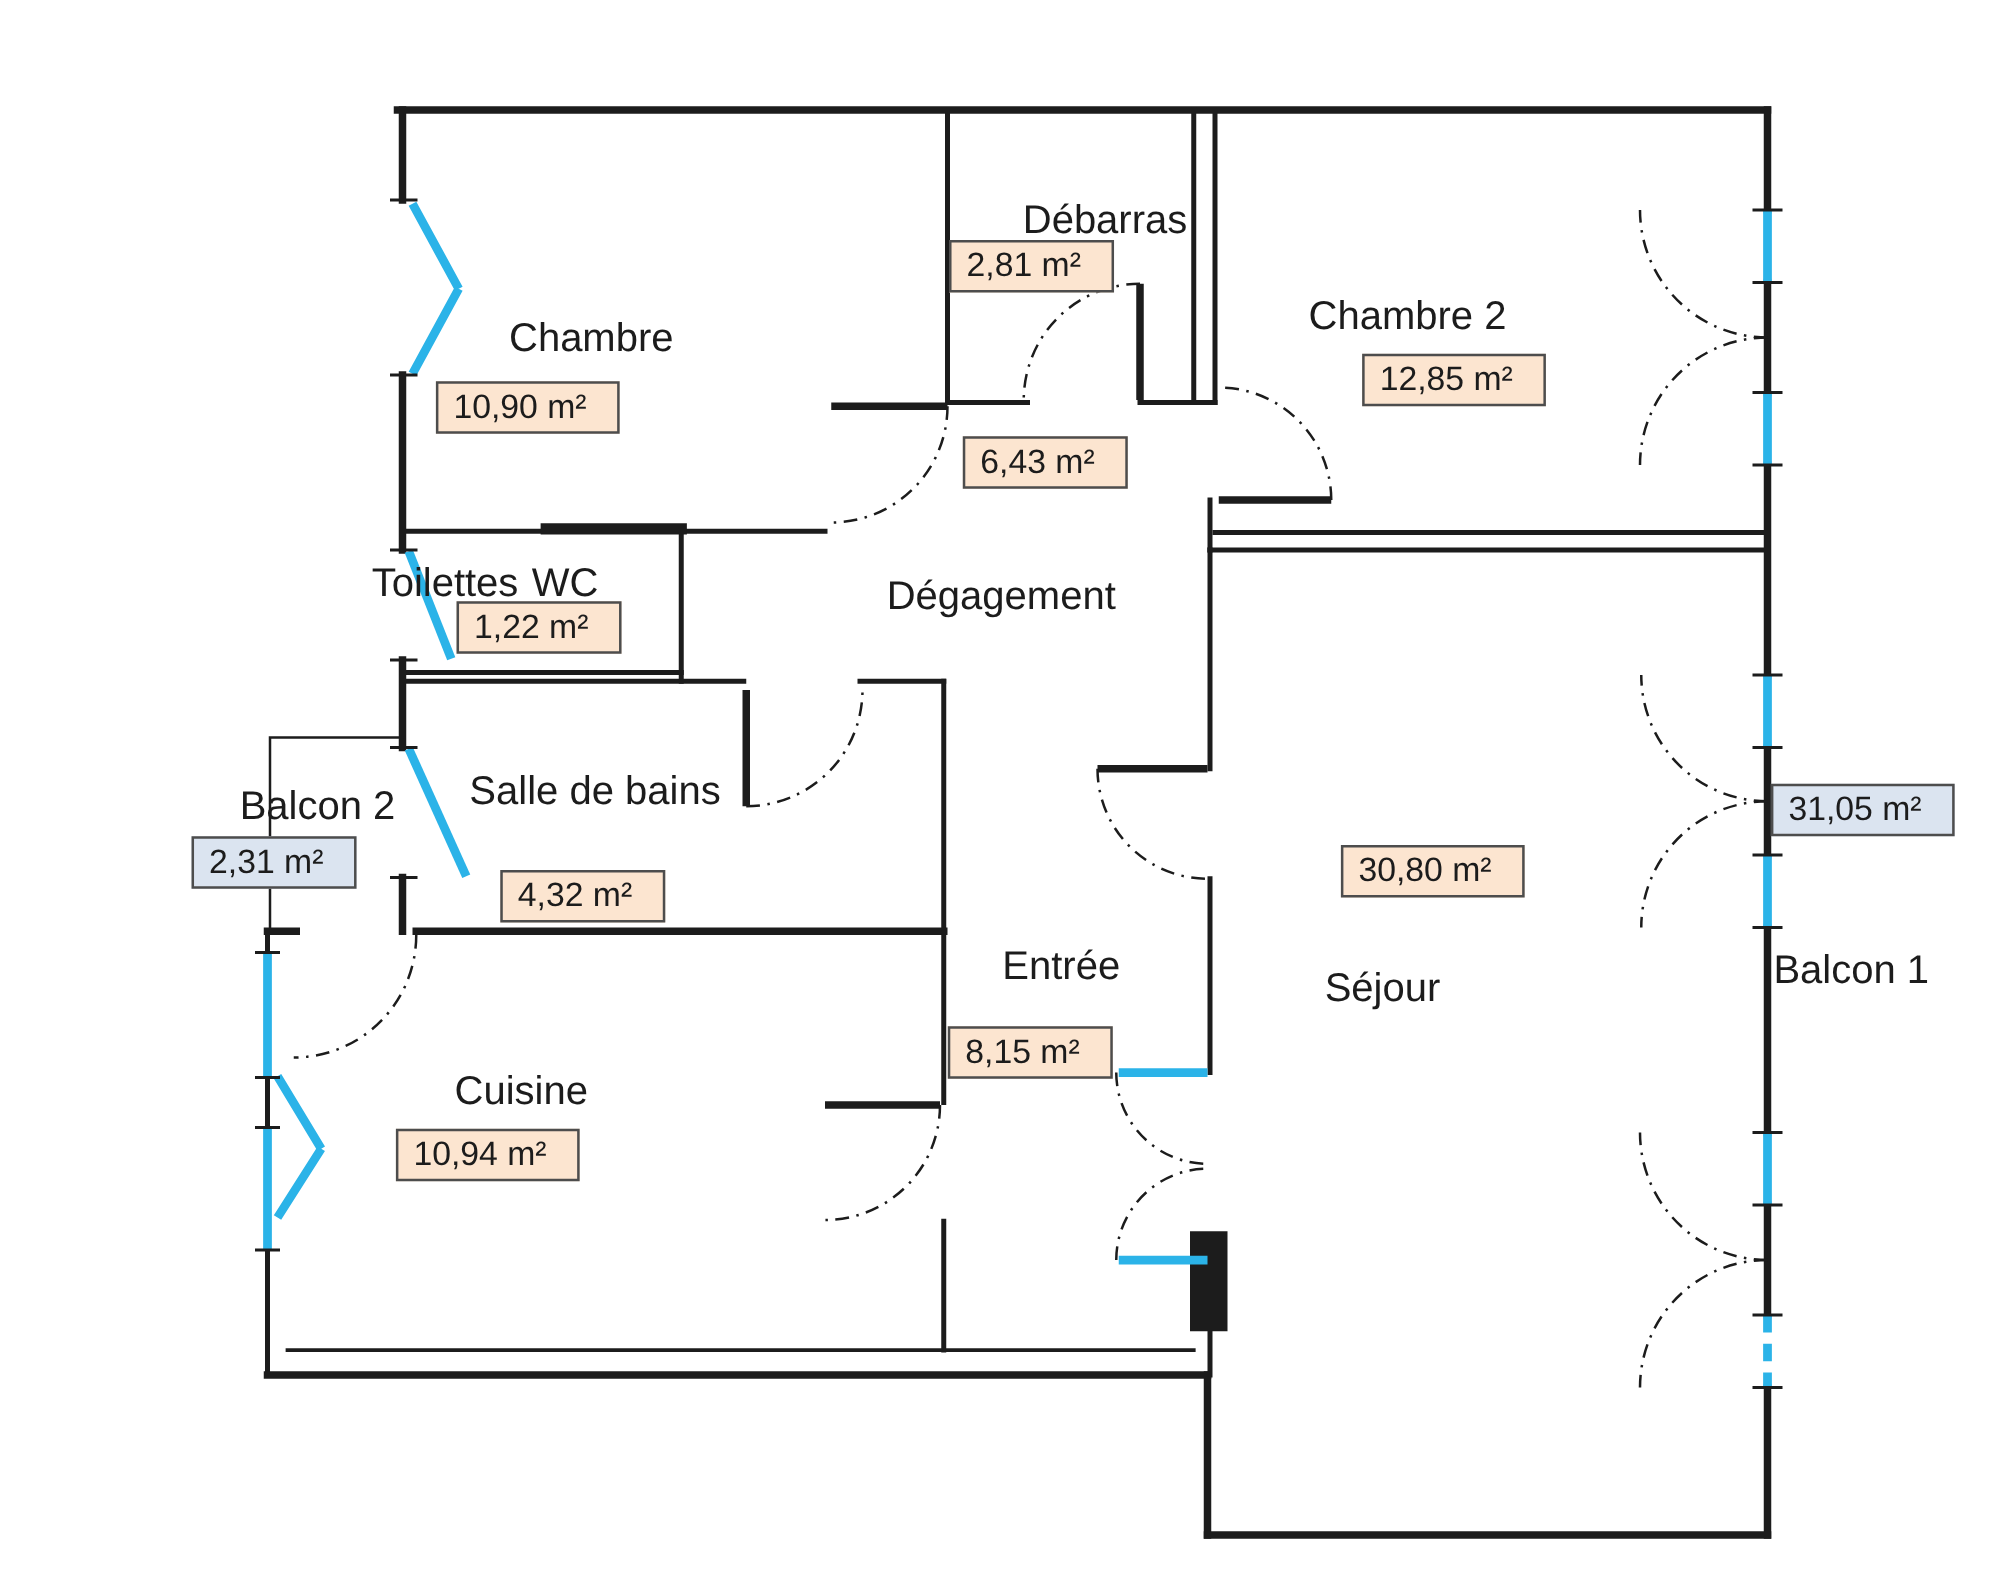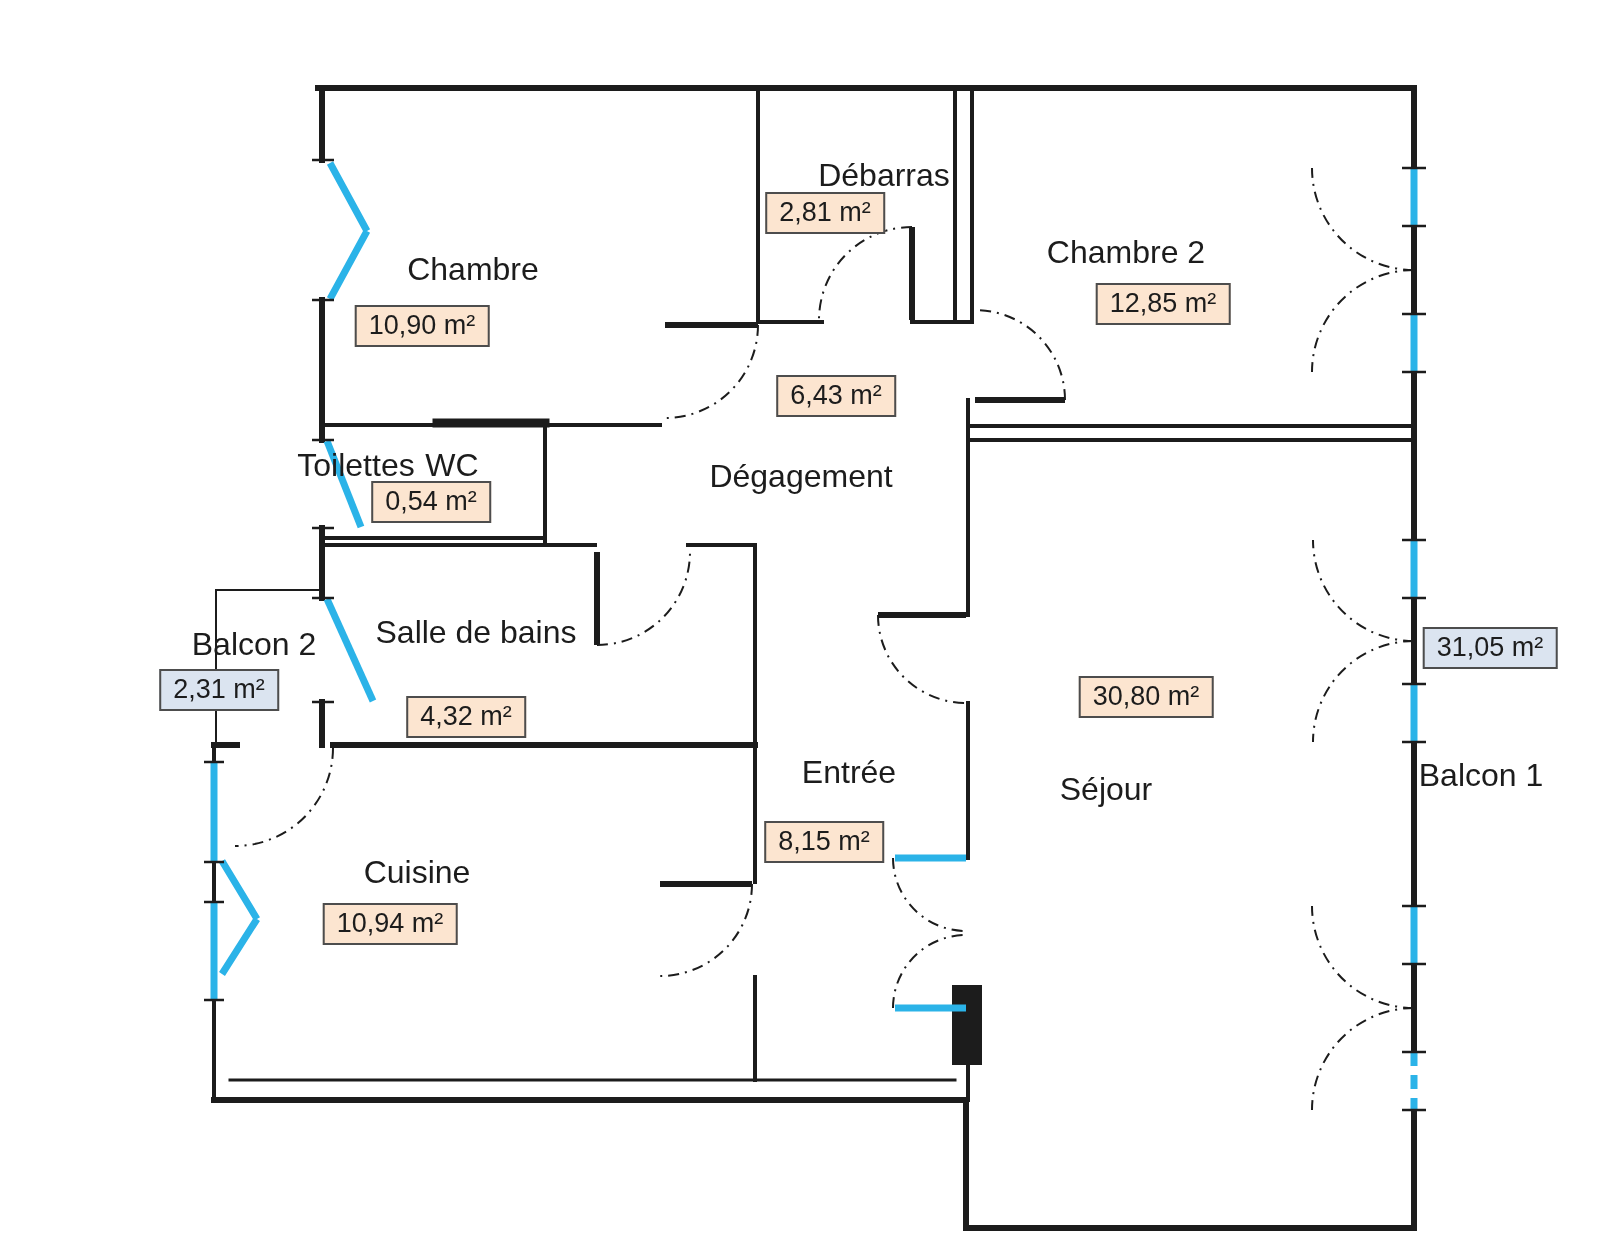--- a/index.html
+++ b/index.html
@@ -48,21 +48,21 @@
     font-size: 32px;
     white-space: nowrap;
     line-height: 1.1;
   }
   .badge {
     position: absolute;
     transform: translate(-50%, -50%);
     color: var(--text);
     font-size: 27px;
     white-space: nowrap;
-    padding: 3px 12px 4px 12px;
+    padding: 3px 24px 4px 12px;
     border: 2px solid var(--badge-border);
     background: var(--room-area-bg);
   }
   .badge.balcony { background: var(--balcony-area-bg); }
 </style>
 </head>
 <body>
 
 <div class="plan">
 
@@ -177,26 +177,26 @@
 
   <div class="lbl" style="left:473px; top:270px">Chambre</div>
   <div class="badge" style="left:422px; top:326px">10,90 m²</div>
 
   <div class="lbl" style="left:884px; top:176px">Débarras</div>
   <div class="badge" style="left:825px; top:213px">2,81 m²</div>
 
   <div class="lbl" style="left:1126px; top:253px">Chambre 2</div>
   <div class="badge" style="left:1163px; top:304px">12,85 m²</div>
 
-  <div class="badge" style="left:836px; top:396px">6,43 m²</div>
+  <div class="badge" style="left:836px; top:370px">6,43 m²</div>
   <div class="lbl" style="left:801px; top:477px">Dégagement</div>
 
   <div class="lbl" style="left:356px; top:466px">Toilettes</div>
   <div class="lbl" style="left:452px; top:466px">WC</div>
-  <div class="badge" style="left:431px; top:502px">0,54 m²</div>
+  <div class="badge" style="left:431px; top:502px">1,22 m²</div>
 
   <div class="lbl" style="left:476px; top:633px">Salle de bains</div>
   <div class="badge" style="left:466px; top:717px">4,32 m²</div>
 
   <div class="lbl" style="left:254px; top:645px">Balcon 2</div>
   <div class="badge balcony" style="left:219px; top:690px">2,31 m²</div>
 
   <div class="lbl" style="left:417px; top:873px">Cuisine</div>
   <div class="badge" style="left:390px; top:924px">10,94 m²</div>
 

